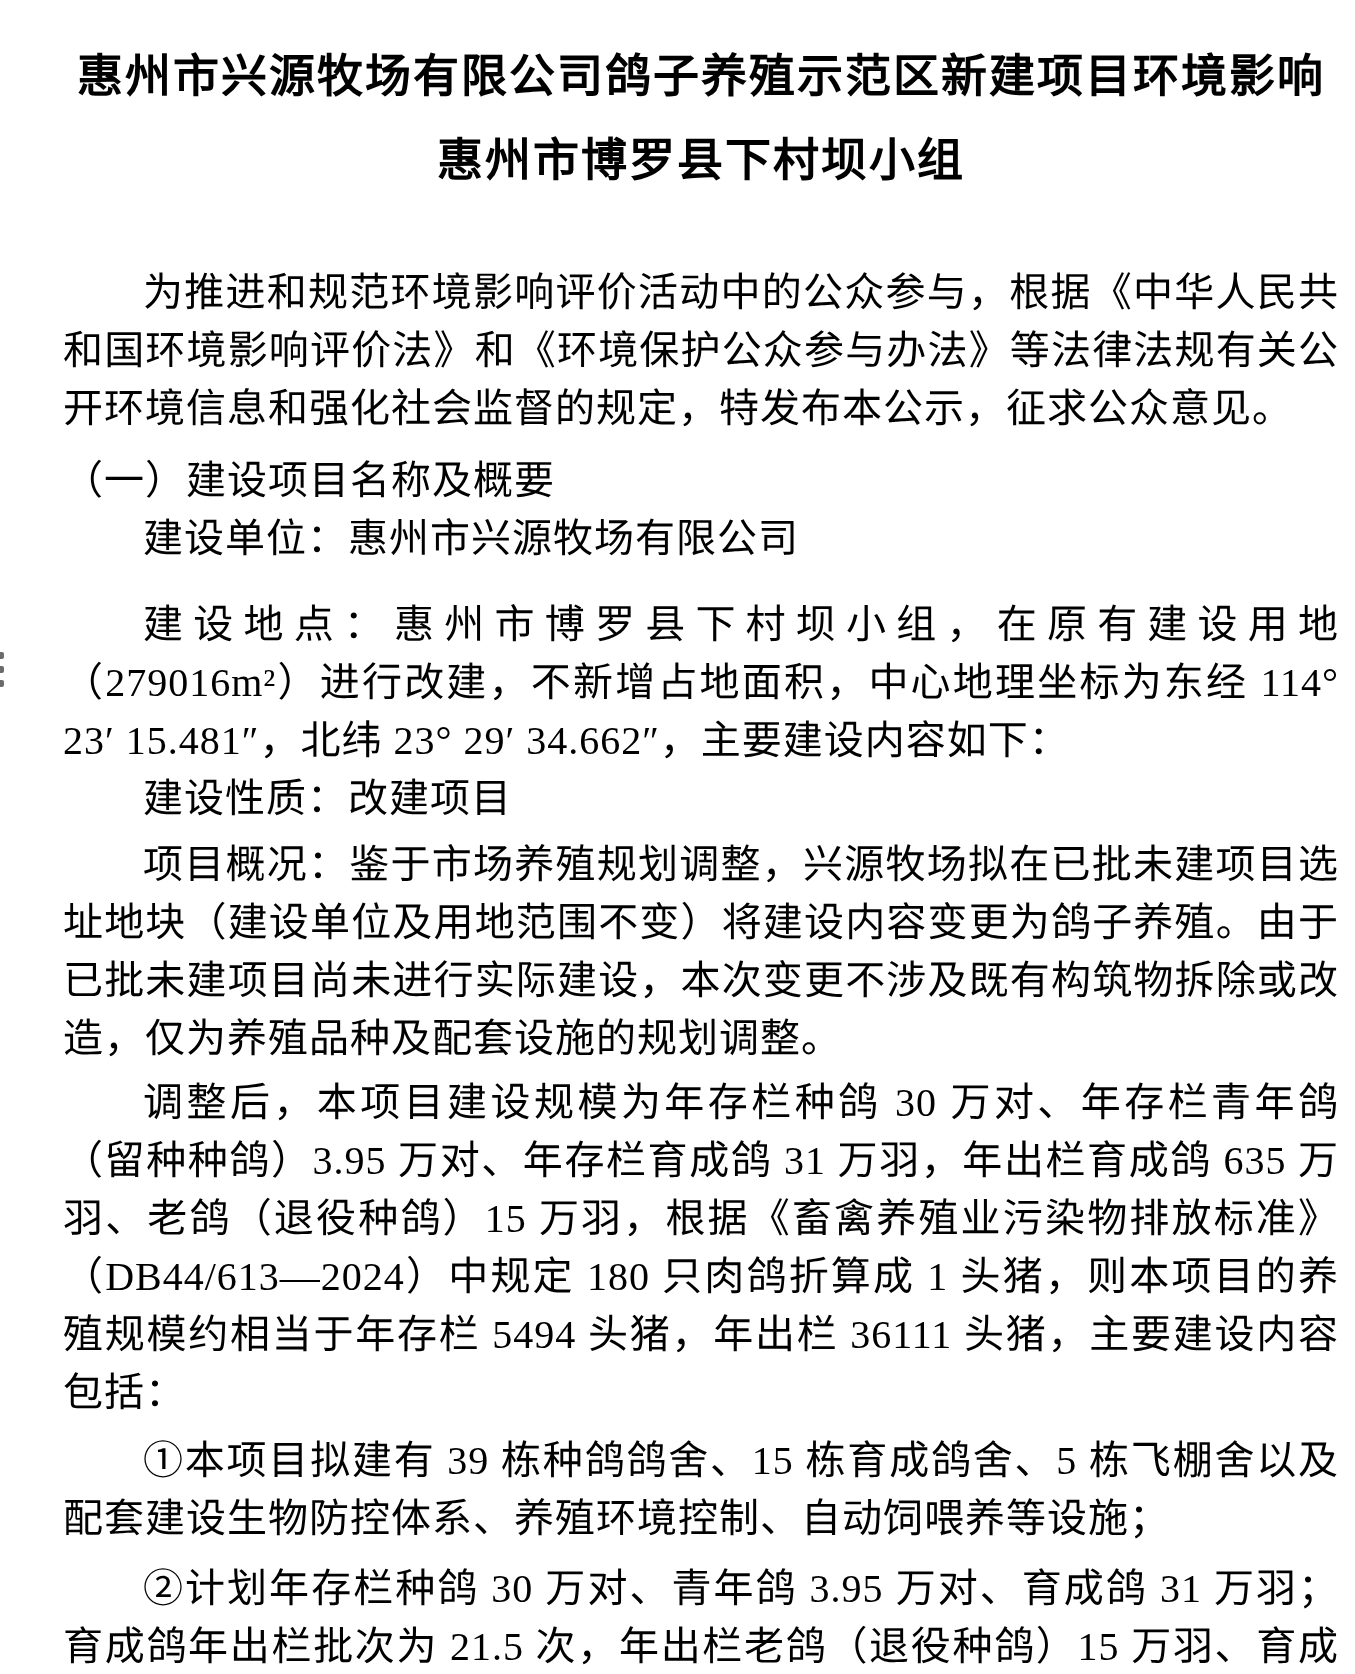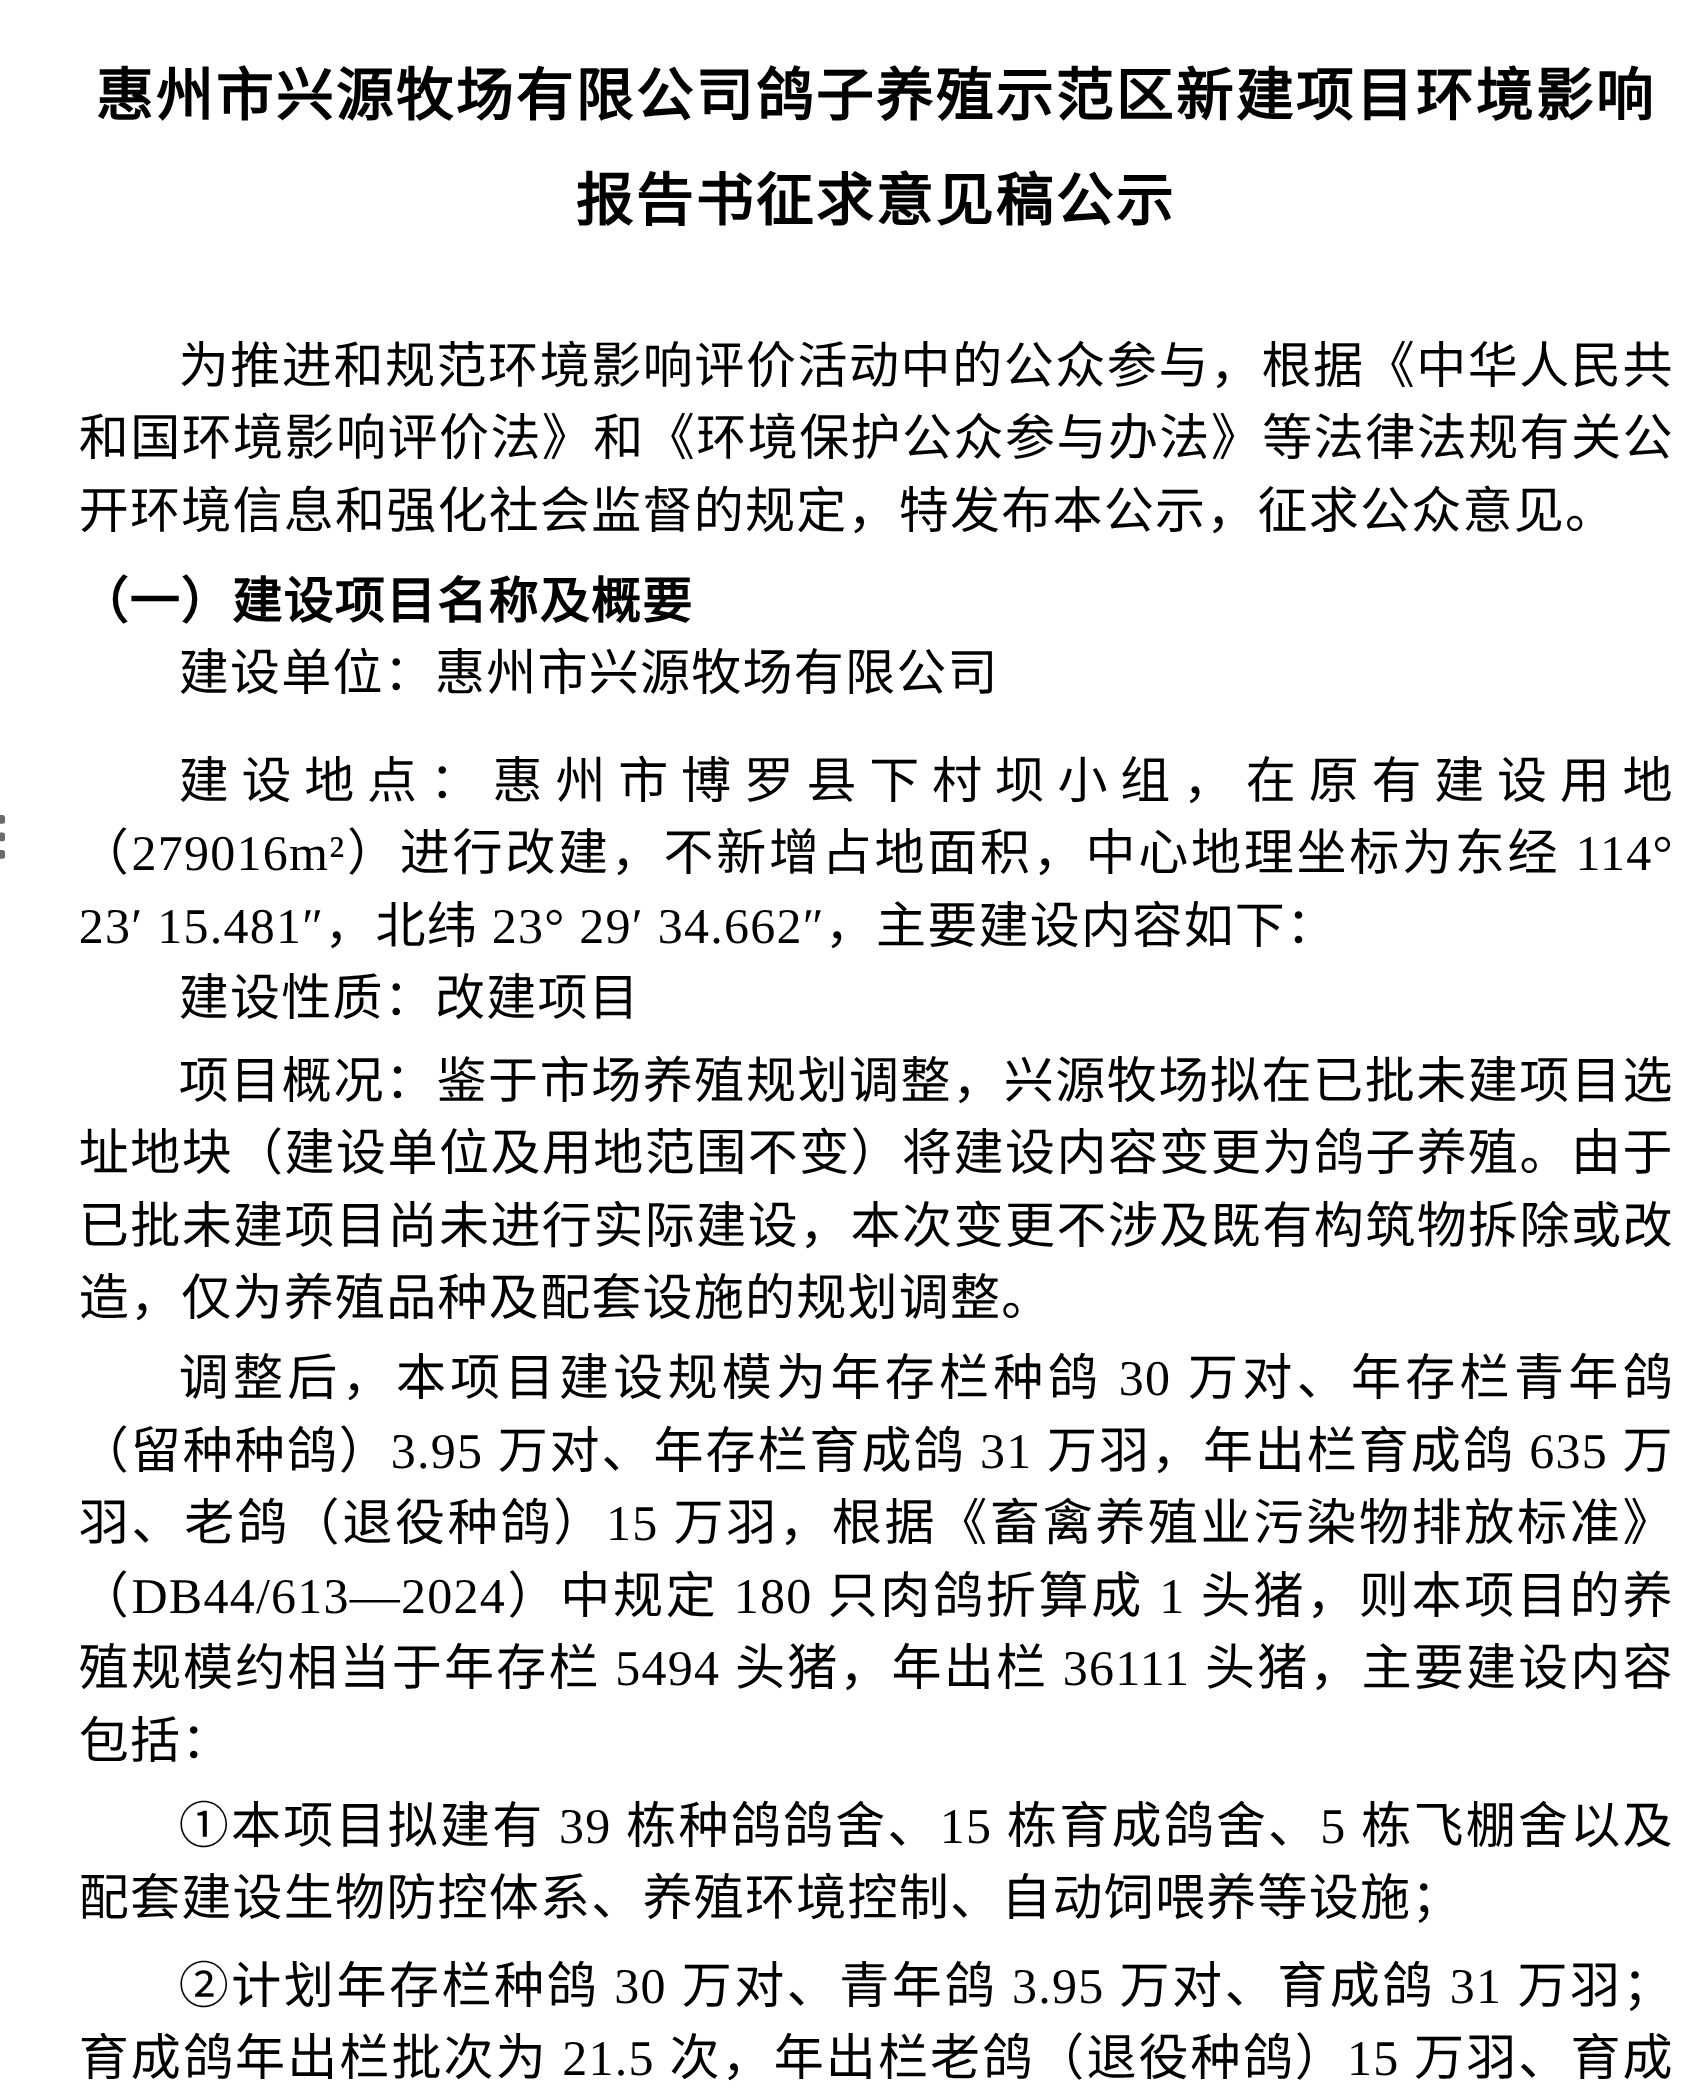--- a/index.html
+++ b/index.html
@@ -28,21 +28,21 @@
   }
   .doc-body p {
     margin: 0;
     font-size: 40px;
     line-height: 58px;
     letter-spacing: 1px;
     text-align: justify;
     text-indent: 2em;
   }
   .doc-body p.heading {
-    font-weight: bold;
+    font-weight: normal;
     text-indent: 0;
   }
   
   .doc-body p[data-name="para-intro"]            { margin-top: 61px; }
   .doc-body p[data-name="heading-section-1"]     { margin-top: 14px; }
   .doc-body p[data-name="para-location"]         { margin-top: 28px; }
   .doc-body p[data-name="para-overview"]         { margin-top: 8px; }
   .doc-body p[data-name="para-scale"]            { margin-top: 6px; }
   .doc-body p[data-name="para-item-1"]           { margin-top: 10px; }
   .doc-body p[data-name="para-item-2"]           { margin-top: 12px; }
@@ -68,21 +68,21 @@
 <div class="page" data-name="document-page">
 
   <div class="side-dots" data-name="vertical-ellipsis-icon">
       <span class="dot" data-name="ellipsis-dot" style="background: rgb(107, 107, 107);"></span>
       <span class="dot" data-name="ellipsis-dot" style="background: rgb(107, 107, 107);"></span>
       <span class="dot" data-name="ellipsis-dot" style="background: rgb(107, 107, 107);"></span>
     </div>
 
   <h1 class="doc-title" data-name="document-title">
     <span data-name="document-title-line1">惠州市兴源牧场有限公司鸽子养殖示范区新建项目环境影响</span><br>
-    <span data-name="document-title-line2">报告书征求意见稿公示</span>
+    <span data-name="document-title-line2">惠州市博罗县下村坝小组</span>
   </h1>
 
   <div class="doc-body" id="doc-body" data-name="document-body">
       <p class="body" data-name="para-intro">为推进和规范环境影响评价活动中的公众参与，根据《中华人民共和国环境影响评价法》和《环境保护公众参与办法》等法律法规有关公开环境信息和强化社会监督的规定，特发布本公示，征求公众意见。</p>
       <p class="heading" data-name="heading-section-1">（一）建设项目名称及概要</p>
       <p class="body" data-name="para-construction-unit">建设单位：惠州市兴源牧场有限公司</p>
       <p class="body" data-name="para-location">建设地点：惠州市博罗县下村坝小组，在原有建设用地（279016m²）进行改建，不新增占地面积，中心地理坐标为东经 114° 23′ 15.481″，北纬 23° 29′ 34.662″，主要建设内容如下：</p>
       <p class="body" data-name="para-nature">建设性质：改建项目</p>
       <p class="body" data-name="para-overview">项目概况：鉴于市场养殖规划调整，兴源牧场拟在已批未建项目选址地块（建设单位及用地范围不变）将建设内容变更为鸽子养殖。由于已批未建项目尚未进行实际建设，本次变更不涉及既有构筑物拆除或改造，仅为养殖品种及配套设施的规划调整。</p>
       <p class="body" data-name="para-scale">调整后，本项目建设规模为年存栏种鸽 30 万对、年存栏青年鸽（留种种鸽）3.95 万对、年存栏育成鸽 31 万羽，年出栏育成鸽 635 万羽、老鸽（退役种鸽）15 万羽，根据《畜禽养殖业污染物排放标准》（DB44/613—2024）中规定 180 只肉鸽折算成 1 头猪，则本项目的养殖规模约相当于年存栏 5494 头猪，年出栏 36111 头猪，主要建设内容包括：</p>

